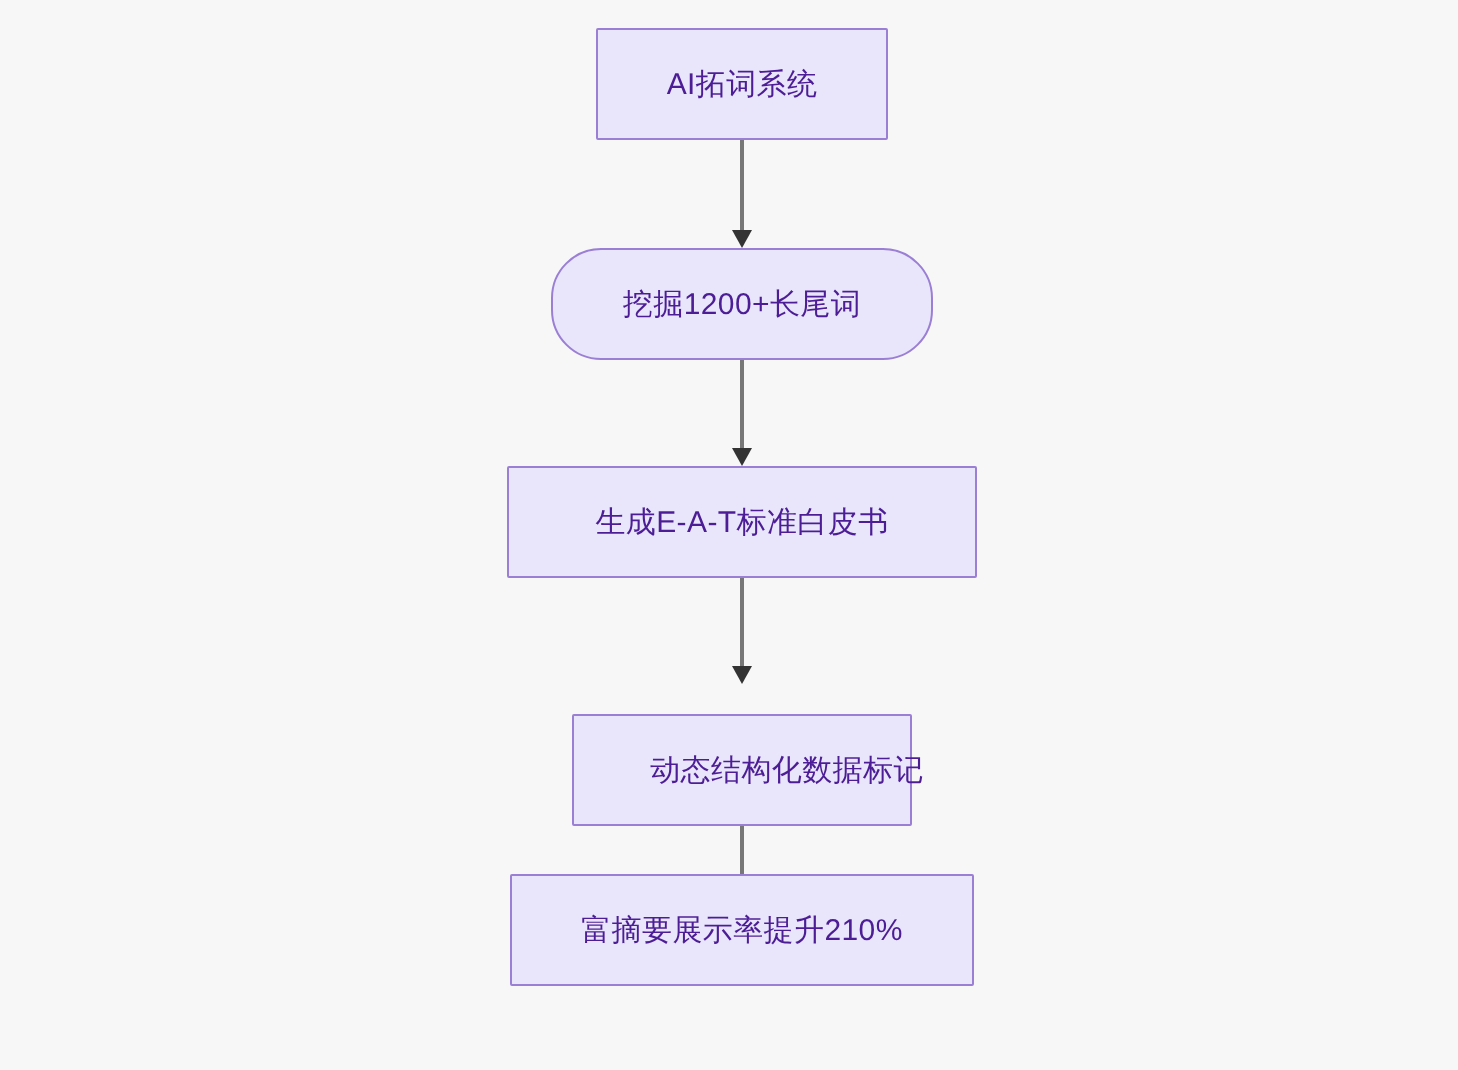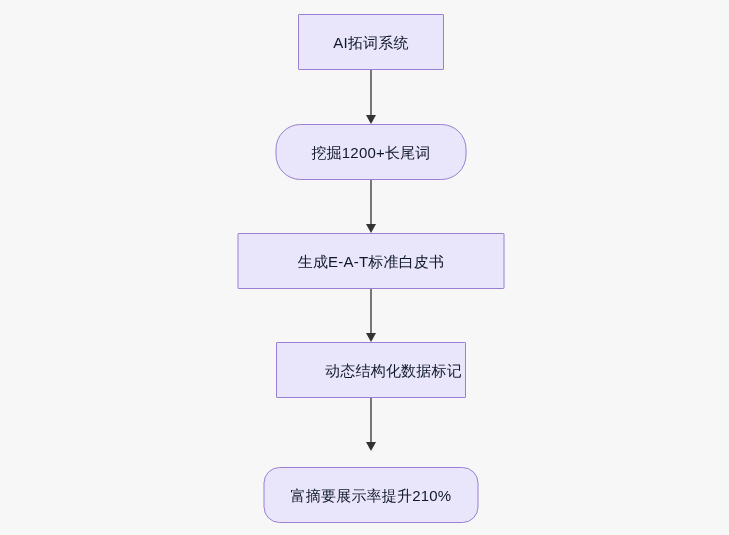--- a/index.html
+++ b/index.html
@@ -27,21 +27,21 @@
     background: #e9e6fb;
     border: 1.4px solid #9b7fd4;
     border-radius: 1px;
     height: 56px;
     transform: translateX(-50%);
     left: 371px;
   }
   .node-label {
     font-size: 15px;
     line-height: 1;
-    color: #0f172a;
+    color: #4c1d95;
     letter-spacing: 0.2px;
     white-space: nowrap;
   }
   .edge {
     position: absolute;
     left: 371px;
     transform: translateX(-50%);
     width: 12px;
   }
   .edge .edge-line {
@@ -90,25 +90,25 @@
   </div>
 
   <div class="node" style="top:14px;width:146px;">
     <span class="node-label">AI拓词系统</span>
   </div>
 
   <div class="node" style="top:124px;width:191px;border-radius:25px;">
     <span class="node-label">挖掘1200+长尾词</span>
   </div>
 
-  <div class="node" style="top:233px;width:267px;">
+  <div class="node" style="top:233px;width:235px;">
     <span class="node-label">生成E-A-T标准白皮书</span>
   </div>
 
-  <div class="node" style="top:342px;width:190px;padding-left:45px;">
+  <div class="node" style="top:357px;width:170px;padding-left:45px;">
     <span class="node-label">动态结构化数据标记</span>
   </div>
 
-  <div class="node" style="top:467px;width:215px;border-radius:16px;">
+  <div class="node" style="top:437px;width:232px;">
     <span class="node-label">富摘要展示率提升210%</span>
   </div>
 
 </div>
 
 </body></html>

